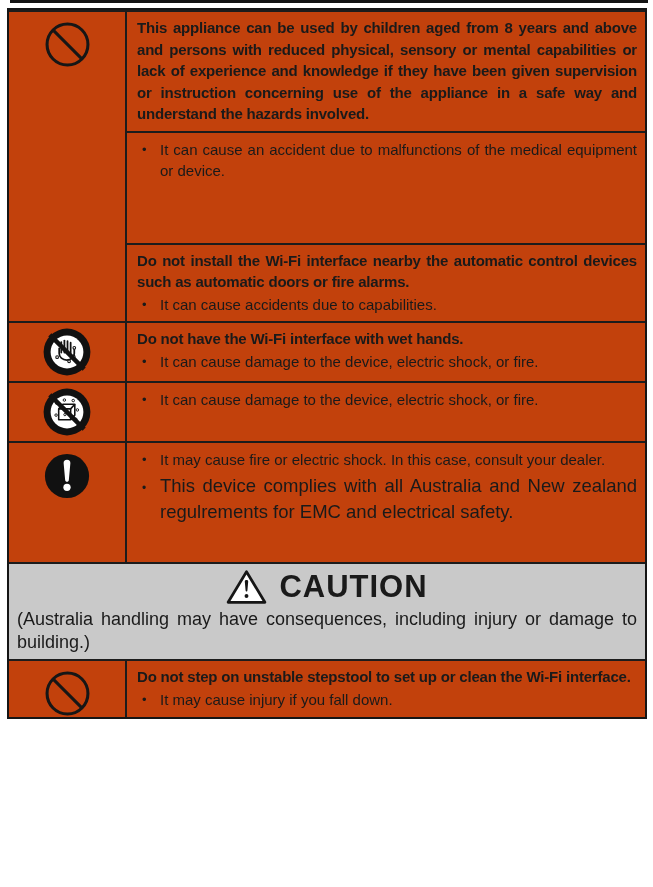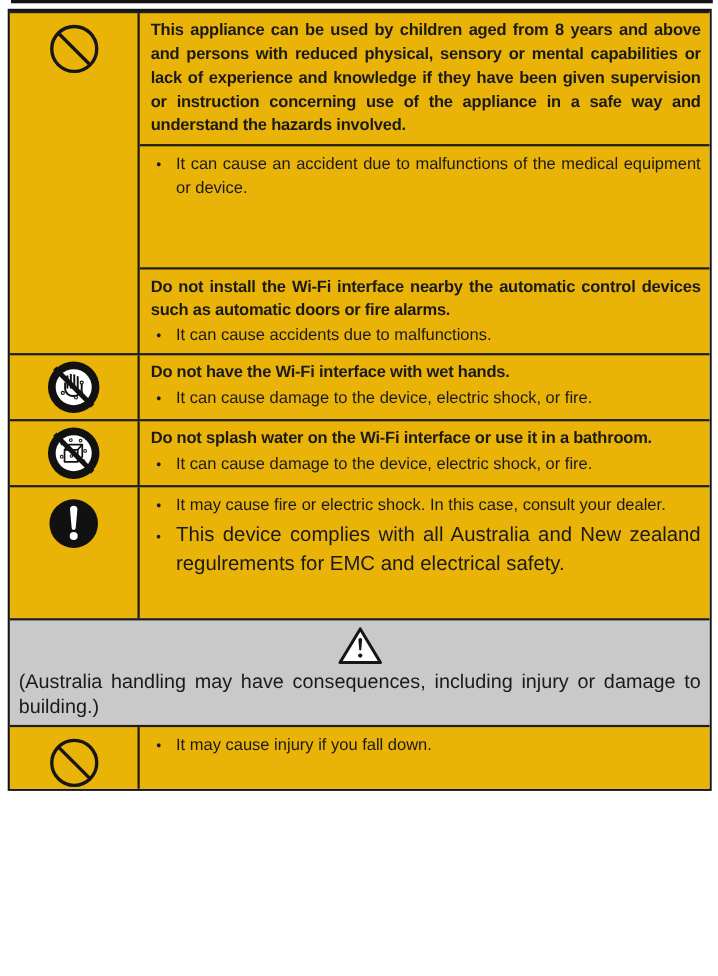--- a/index.html
+++ b/index.html
@@ -17,21 +17,21 @@
   .sheet{margin:5px 6px 0 7px;border:2.5px solid #151515;background:#fff;}
 
   
   .band{background:var(--band);padding:2px 0 5px;}
   .band.caution{border-top:2px solid var(--line);}
   .band-title{display:flex;justify-content:center;align-items:center;gap:12px;padding-top:3px;}
   .band-word{font-size:31px;font-weight:bold;letter-spacing:1px;line-height:34px;}
   .band-sub{margin:3px 0 0;padding:0 8px;font-size:18px;line-height:23px;text-align:justify;}
 
   
-  .row{display:flex;border-top:2px solid var(--line);background:#eab308;}
+  .row{display:flex;border-top:2px solid var(--line);background:#c2410c;}
   .icon-col{flex:0 0 118px;width:118px;border-right:2px solid var(--line);
             display:flex;justify-content:center;align-items:flex-start;}
   .icon-col.top{padding-top:9px;}
   .icon-col.mid{align-items:center;padding-top:0;}
   .text-col{flex:1;display:flex;flex-direction:column;min-width:0;}
   .item{padding:5px 8px 6px 10px;}
   .item + .item{border-top:2px solid var(--line);}
   .head{margin:0;font-weight:bold;font-size:15px;line-height:21.5px;
         letter-spacing:-0.2px;text-align:justify;}
   .bullet{display:flex;font-size:15px;line-height:21.5px;margin-top:1px;}
@@ -72,21 +72,21 @@
         <div class="item mh112">
           <div class="bullet">
             <span class="dot">•</span>
             <span class="btext">It can cause an accident due to malfunctions of the medical equipment or device.</span>
           </div>
         </div>
         <div class="item mh66">
           <p class="head">Do not install the Wi-Fi interface nearby the automatic control devices such as automatic doors or fire alarms.</p>
           <div class="bullet">
             <span class="dot">•</span>
-            <span class="btext">It can cause accidents due to malfunctions.</span>
+            <span class="btext">It can cause accidents due to capabilities.</span>
           </div>
         </div>
       </div>
     </div>
 
     <div class="row">
       <div class="icon-col mid">
         <span>
           <svg class="icon-svg" viewBox="0 0 100 100" width="52" height="52">
             <circle cx="50" cy="50" r="45" fill="#111"></circle>
@@ -138,21 +138,20 @@
               <circle cx="29" cy="56" r="2.4"></circle>
                 <circle cx="67" cy="64" r="2.4"></circle>
               <circle cx="46" cy="55" r="2.2"></circle>
             </g>
             <line x1="17" y1="17" x2="83" y2="83" stroke="#111" stroke-width="8.5"></line>
           </svg>
         </span>
       </div>
       <div class="text-col">
         <div class="item mh58">
-          <p class="head">Do not splash water on the Wi-Fi interface or use it in a bathroom.</p>
           <div class="bullet">
             <span class="dot">•</span>
             <span class="btext">It can cause damage to the device, electric shock, or fire.</span>
           </div>
         </div>
       </div>
     </div>
 
     <div class="row">
       <div class="icon-col top">
@@ -180,35 +179,37 @@
 
     <div class="band caution">
       <div class="band-title">
         <span>
           <svg class="icon-svg" viewBox="0 0 104 92" width="41" height="36">
             <path d="M52 7 L99 85 L5 85 Z" fill="#fff" stroke="#161616" stroke-width="7" stroke-linejoin="round"></path>
             <path d="M52 28 c3 0 4.6 1.7 4.3 4.7 l-1.9 21.5 c-.17 2-1.1 3.1-2.4 3.1 s-2.23-1.1-2.4-3.1 l-1.9-21.5 c-.3-3 1.3-4.7 4.3-4.7 z" fill="#161616"></path>
             <circle cx="52" cy="69" r="5" fill="#161616"></circle>
           </svg>
         </span>
+        <span class="band-word">CAUTION</span>
       </div>
       <p class="band-sub">(Australia handling may have consequences, including injury or damage to building.)</p>
     </div>
 
     <div class="row">
       <div class="icon-col top">
         <span>
           <svg class="icon-svg" viewBox="0 0 100 100" width="47" height="47">
             <circle cx="50" cy="50" r="43.5" fill="none" stroke="#161616" stroke-width="6.5"></circle>
             <line x1="20" y1="20" x2="80" y2="80" stroke="#161616" stroke-width="6.5"></line>
           </svg>
         </span>
       </div>
       <div class="text-col">
         <div class="item mh48">
+          <p class="head">Do not step on unstable stepstool to set up or clean the Wi-Fi interface.</p>
           <div class="bullet">
             <span class="dot">•</span>
             <span class="btext">It may cause injury if you fall down.</span>
           </div>
         </div>
 
       </div>
     </div>
 
   </div>

